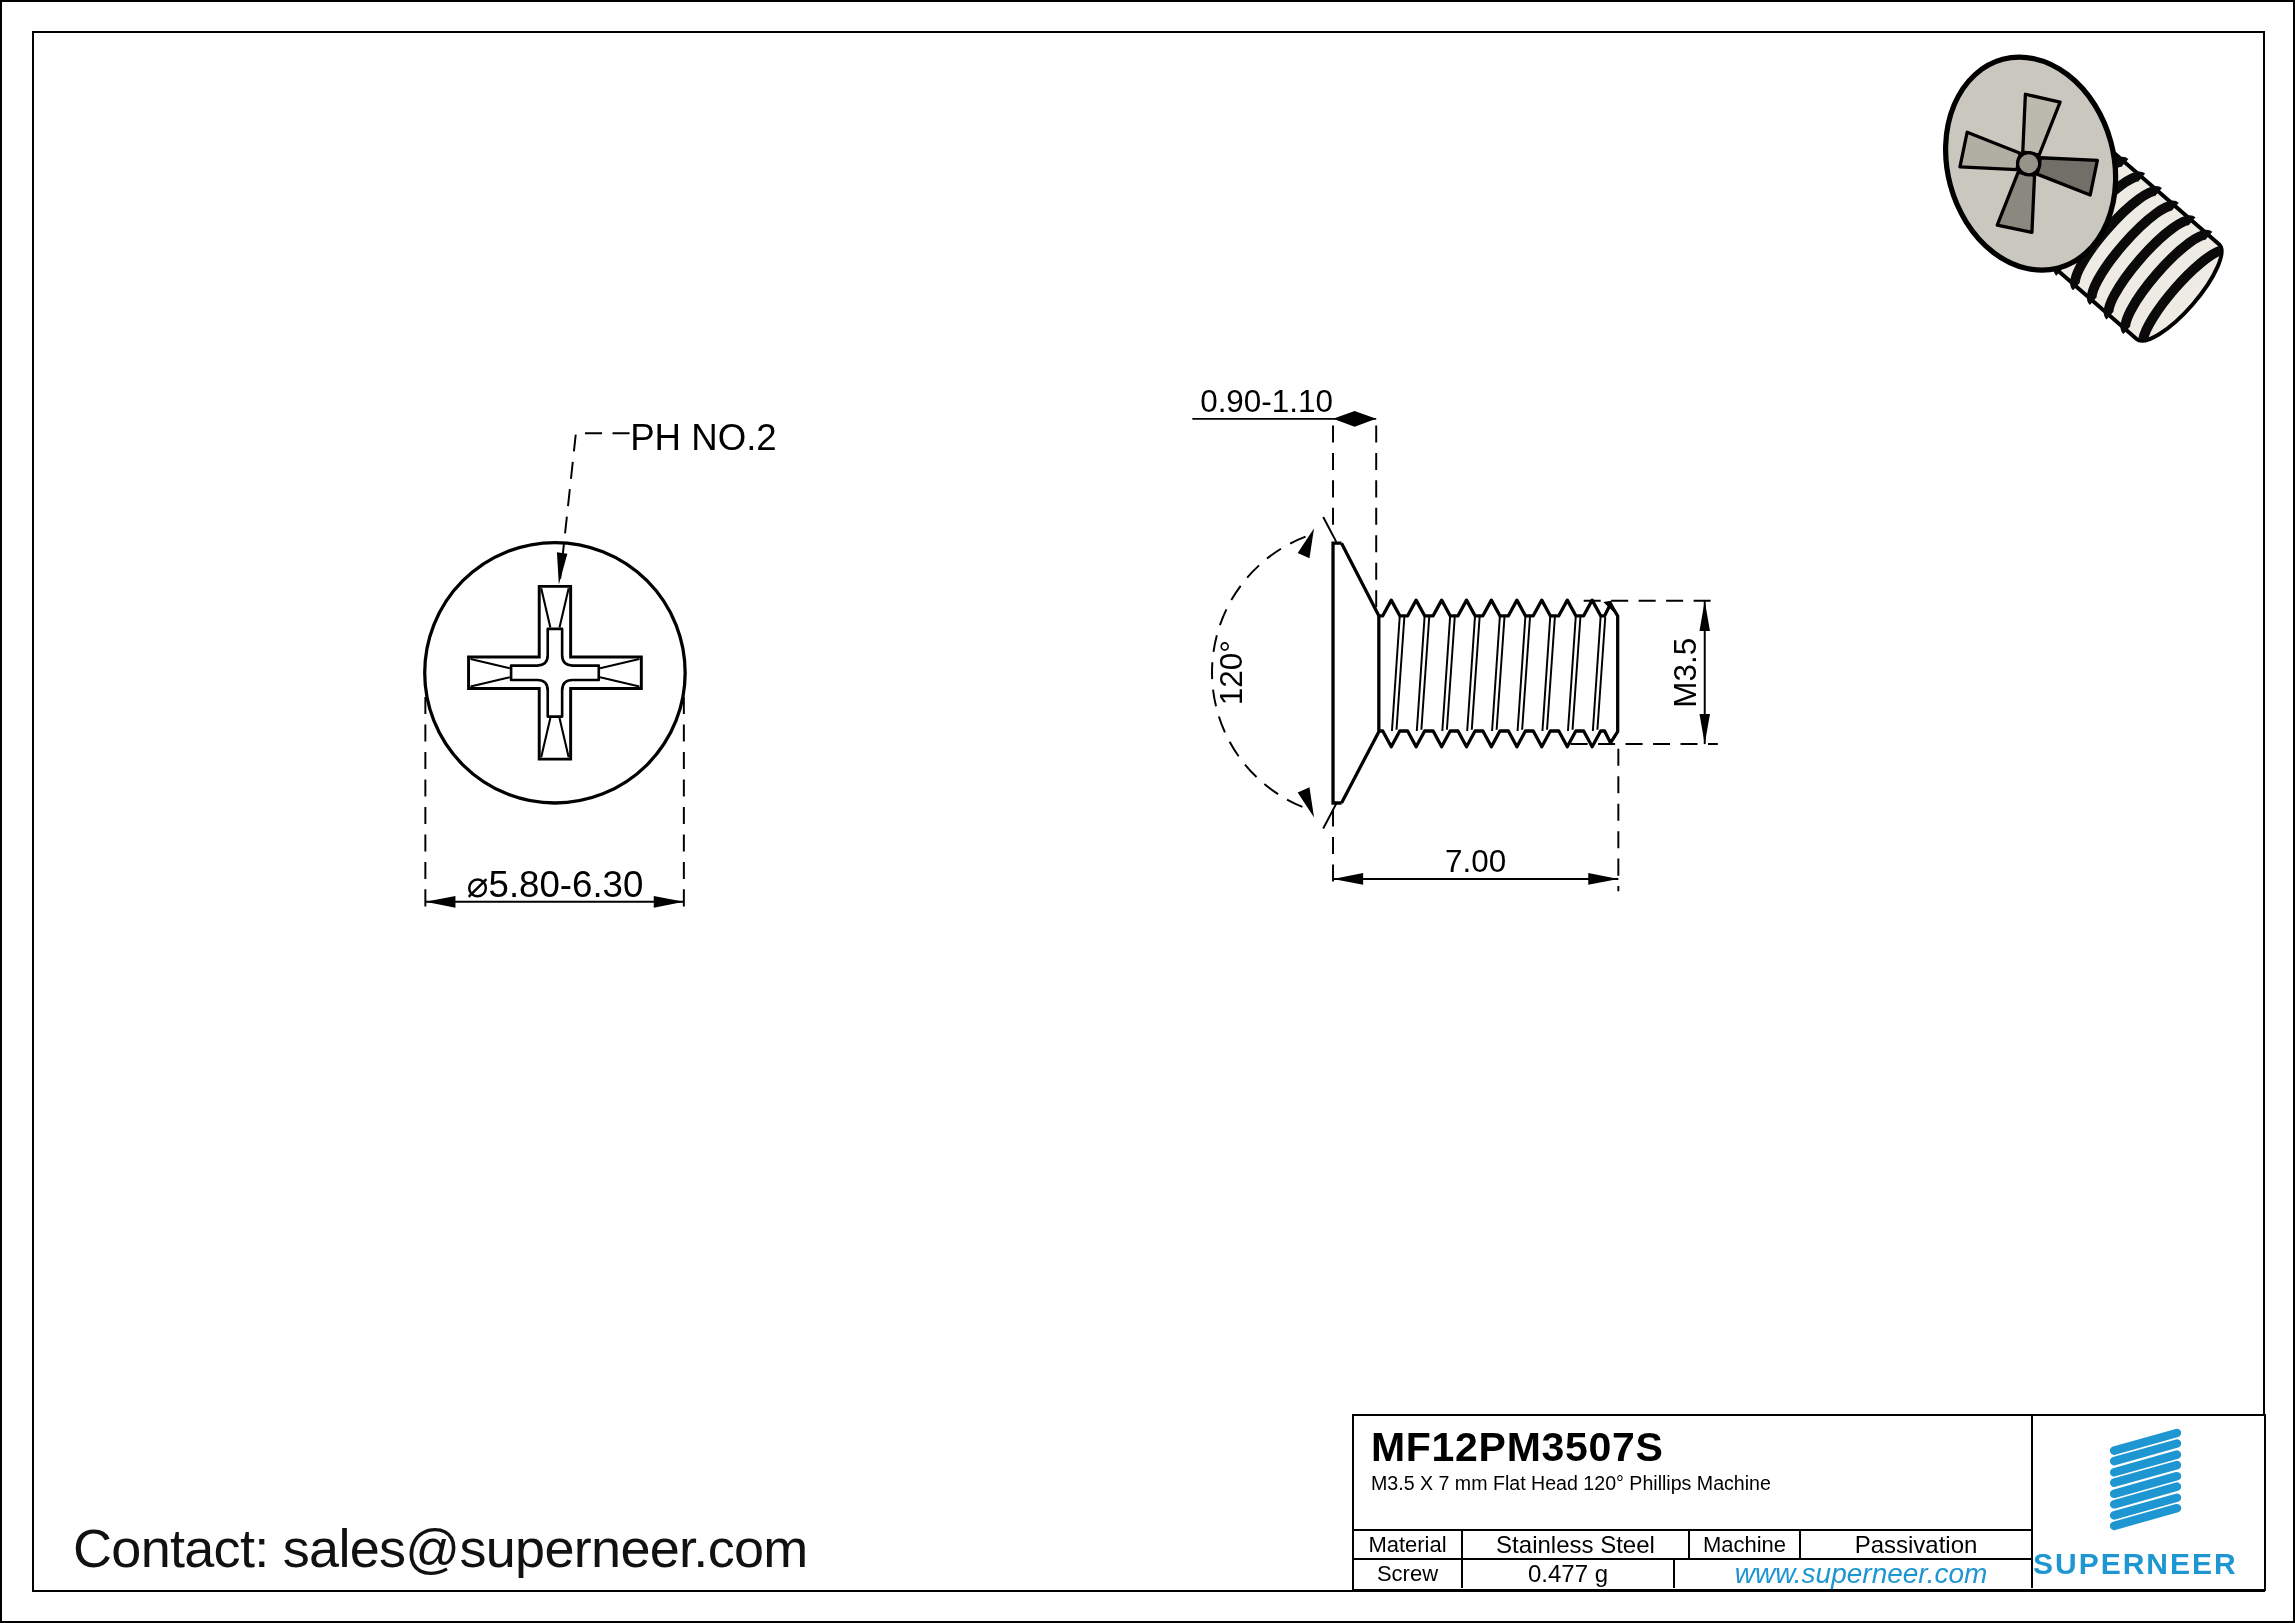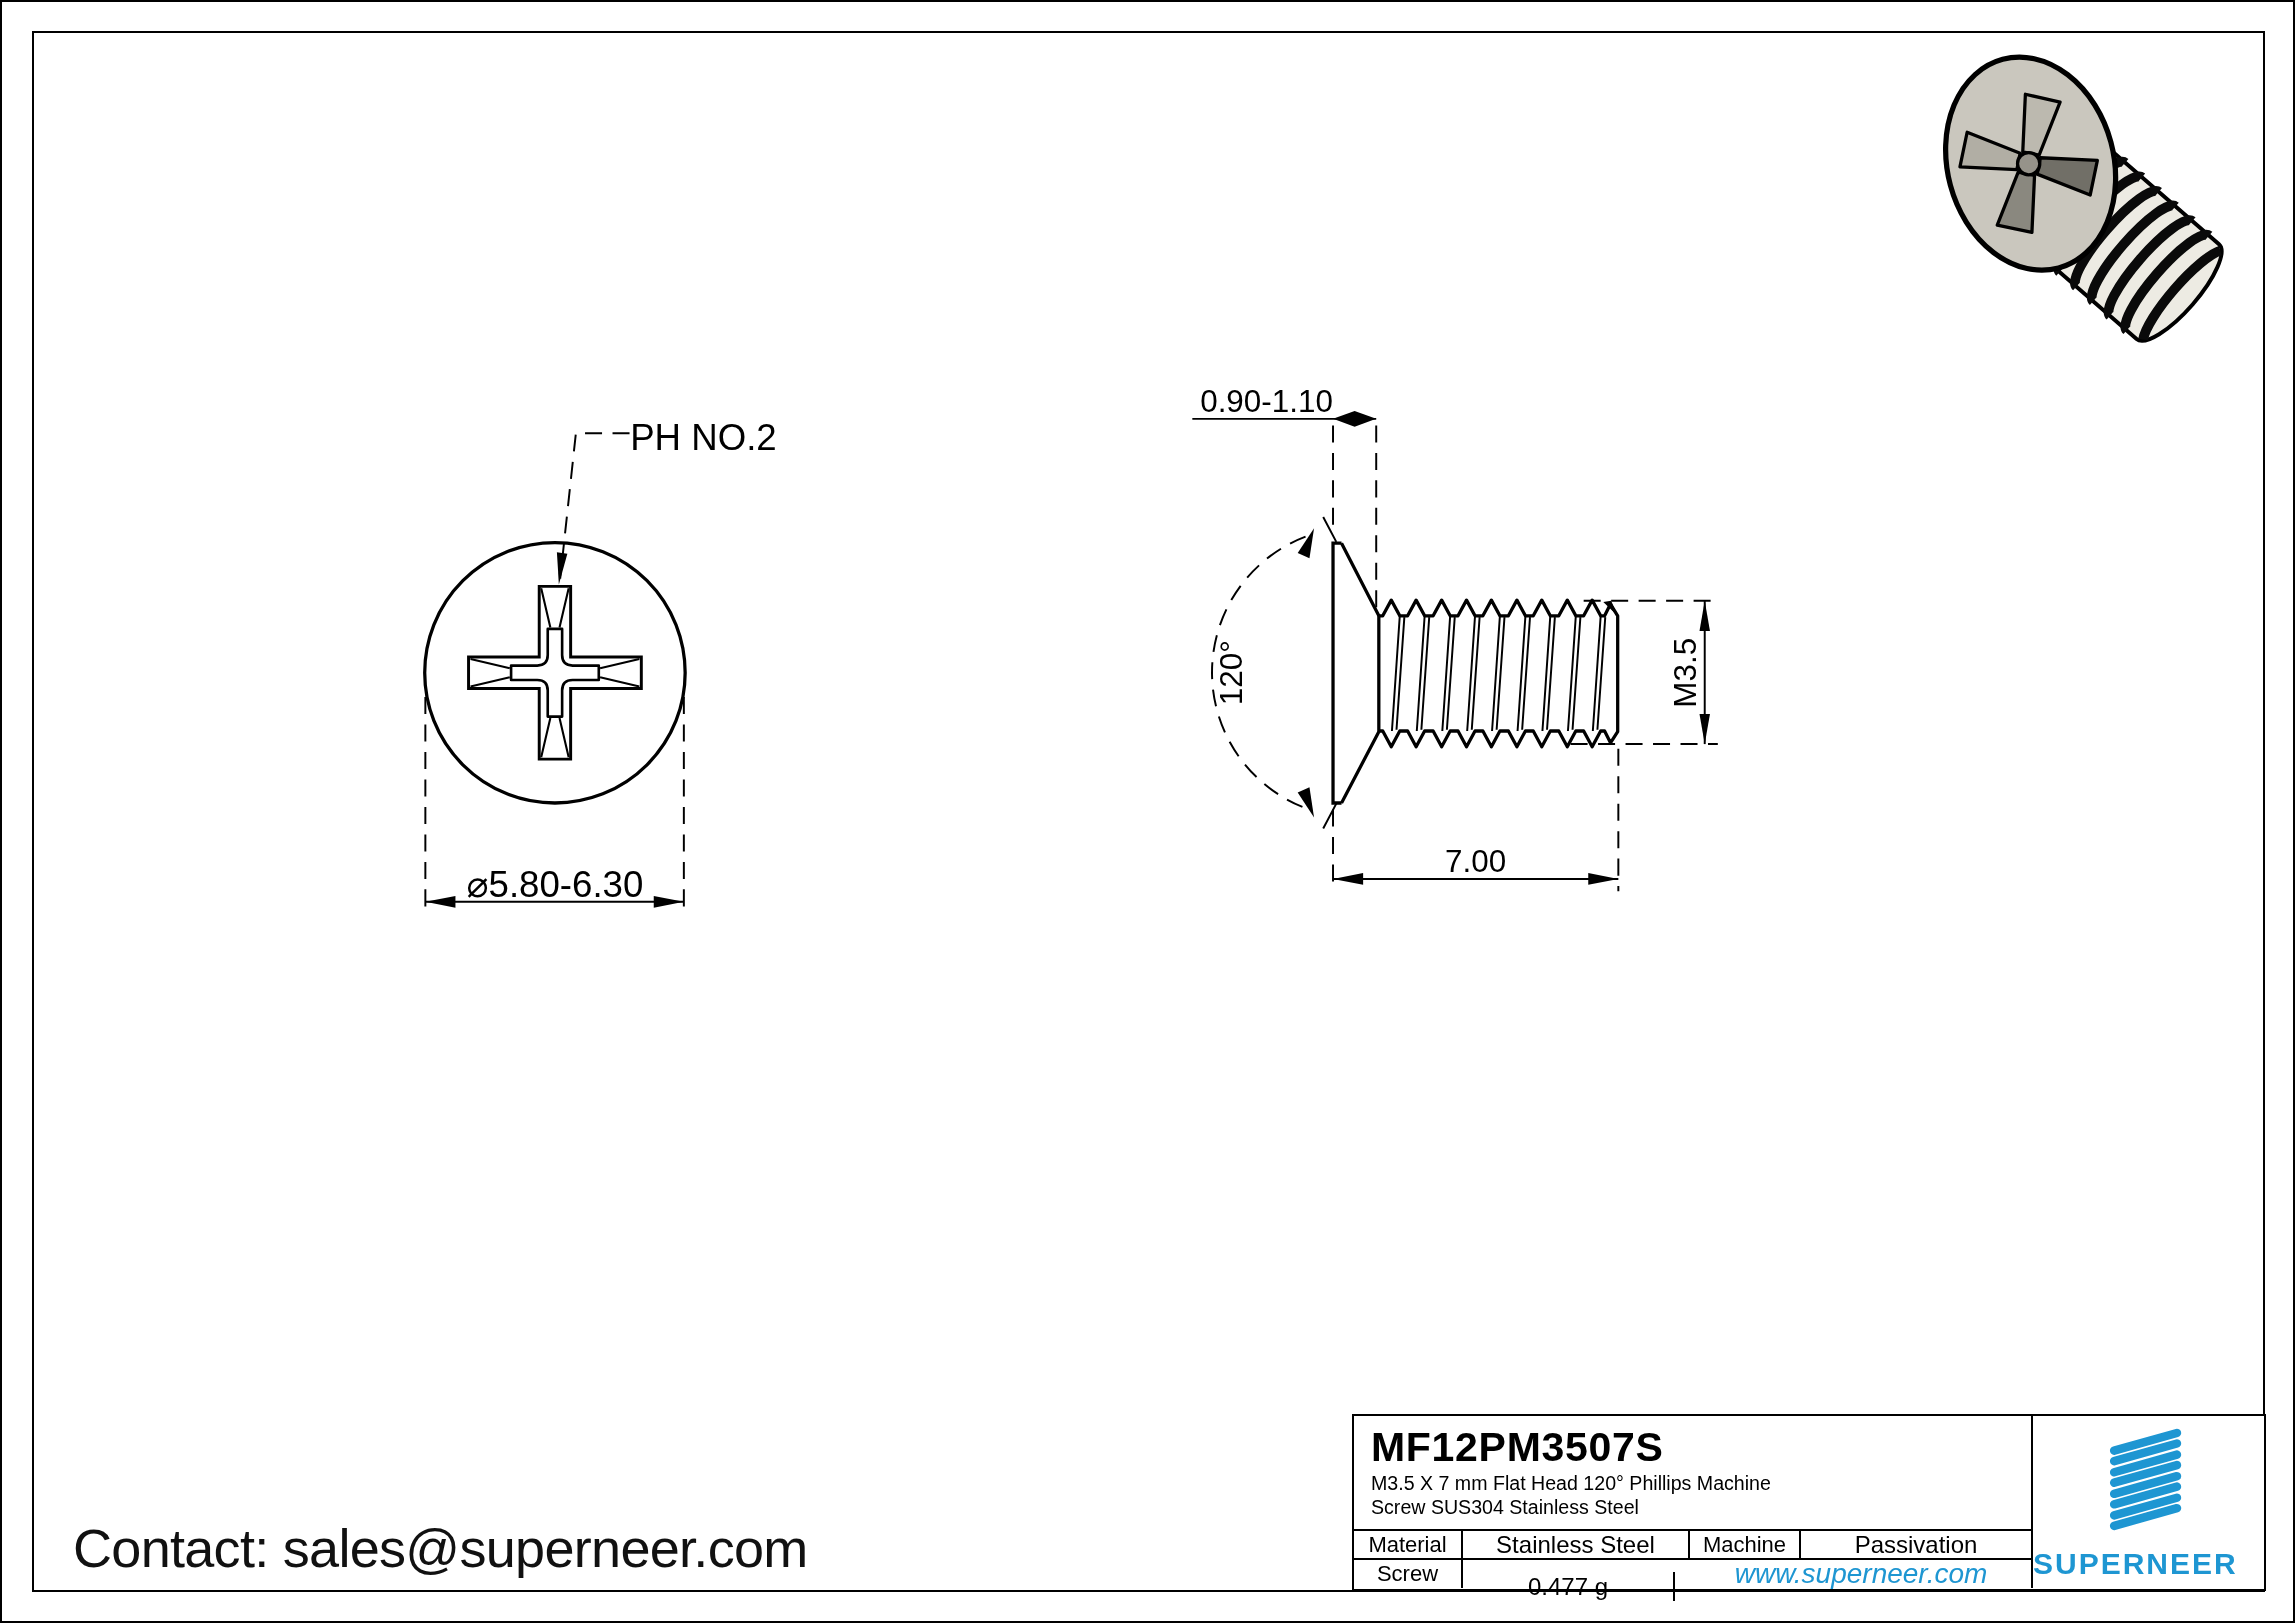--- a/index.html
+++ b/index.html
@@ -20,21 +20,21 @@
   .tb-descline{font-size:19.6px;line-height:24px;}
   #tb-desc .tb-descline:first-of-type{margin-top:5.2px;}
   .tb-cell{display:flex;align-items:center;justify-content:center;}
   .tb-label{font-size:22px;}
   .tb-value{font-size:24px;}
   #cell-material-label {left:0px;   top:115px;width:109px;height:29px;border-right:2px solid #000;border-bottom:2px solid #000;}
   #cell-material-value {left:109px; top:115px;width:227px;height:29px;border-right:2px solid #000;border-bottom:2px solid #000;}
   #cell-finish-label   {left:336px; top:115px;width:111px;height:29px;border-right:2px solid #000;border-bottom:2px solid #000;}
   #cell-finish-value   {left:447px; top:115px;width:230px;height:29px;border-bottom:2px solid #000;}
   #cell-weight-label   {left:0px;   top:143px;width:109px;height:29px;border-right:2px solid #000;}
-  #cell-weight-value   {left:109px; top:156px;width:212px;height:29px;border-right:2px solid #000;}
+  #cell-weight-value   {left:109px; top:143px;width:212px;height:29px;border-right:2px solid #000;}
   #cell-website        {left:336px; top:143px;width:342px;height:29px;}
   #cell-website span{color:var(--accent,#1e96d2);font-size:28px;font-style:italic;}
   #tb-logo{left:677px;top:0;width:231px;height:172px;border-left:2px solid #000;}
   #brand-name{position:absolute;left:0;width:100%;top:131px;text-align:left;
               font-size:30px;font-weight:bold;letter-spacing:2px;color:var(--accent,#1e96d2);}
   
   #contact{left:73px;top:1517px;font-size:54px;letter-spacing:-0.7px;color:#111;}
 </style>
 </head>
 <body>
@@ -151,21 +151,20 @@
       <polygon points="3087,234 3006,202 2995,255 3082,259" fill="#b1aea4"></polygon>
       <circle cx="3100" cy="250" r="17" fill="#96938a"></circle>
     </g>
   </g>
 </svg>
 
 <div class="abs" id="titleblock">
   <div class="abs" id="tb-desc">
     <div id="tb-part">MF12PM3507S</div>
     <div class="tb-descline">M3.5 X 7 mm  Flat Head 120° Phillips Machine</div>
-    <div class="tb-descline">Screw SUS304 Stainless Steel</div>
   </div>
 
   <div class="abs tb-cell" id="cell-material-label">
     <span class="tb-label">Material</span>
   </div>
   <div class="abs tb-cell" id="cell-material-value">
     <span class="tb-value">Stainless Steel</span>
   </div>
   <div class="abs tb-cell" id="cell-finish-label">
     <span class="tb-label">Machine</span>

